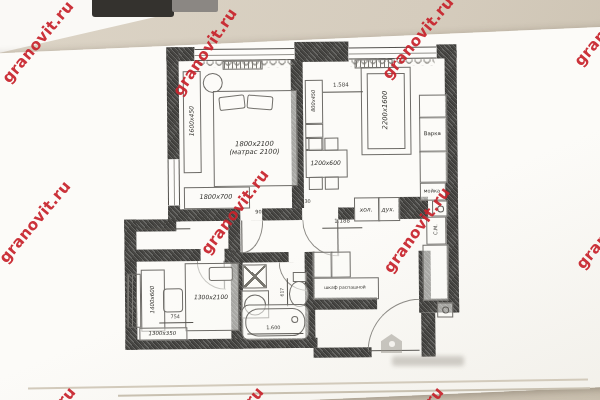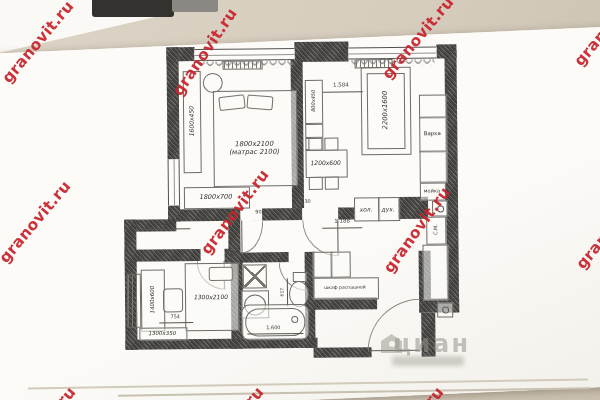--- a/index.html
+++ b/index.html
@@ -193,21 +193,20 @@
     <span class="dim" style="left:272px;top:327px;font-size:5px">1.600</span>
 
     <div class="furn" style="left:312px;top:252px;width:18px;height:24px"></div>
     <div class="furn" style="left:330px;top:252px;width:18px;height:24px"></div>
     <div class="furn" style="left:312px;top:278px;width:64px;height:20px"></div>
     <span class="lbl" style="left:344px;top:288px;font-size:4.5px;font-style:normal">шкаф распашной</span>
     <div class="furn dotbox" style="left:436px;top:304px;width:14px;height:13px"></div>
   </div>
 
   <div class="cian-house" style="left:381px;top:334px"></div>
-  <span class="cian-word" style="left:432px;top:344px">циан</span>
   <div class="cian-blur" style="left:428px;top:361px"></div>
 
   <span class="wm" style="left:38px;top:42px">granovit.ru</span>
   <span class="wm" style="left:205px;top:52px;transform:translate(-50%,-50%) rotate(-56deg)">granovit.ru</span>
   <span class="wm" style="left:418px;top:38px">granovit.ru</span>
   <span class="wm" style="left:610px;top:25px">granovit.ru</span>
   <span class="wm" style="left:35px;top:222px">granovit.ru</span>
   <span class="wm" style="left:235px;top:212px;transform:translate(-50%,-50%) rotate(-53deg)">granovit.ru</span>
   <span class="wm" style="left:417px;top:230px;transform:translate(-50%,-50%) rotate(-54deg)">granovit.ru</span>
   <span class="wm" style="left:612px;top:228px">granovit.ru</span>

